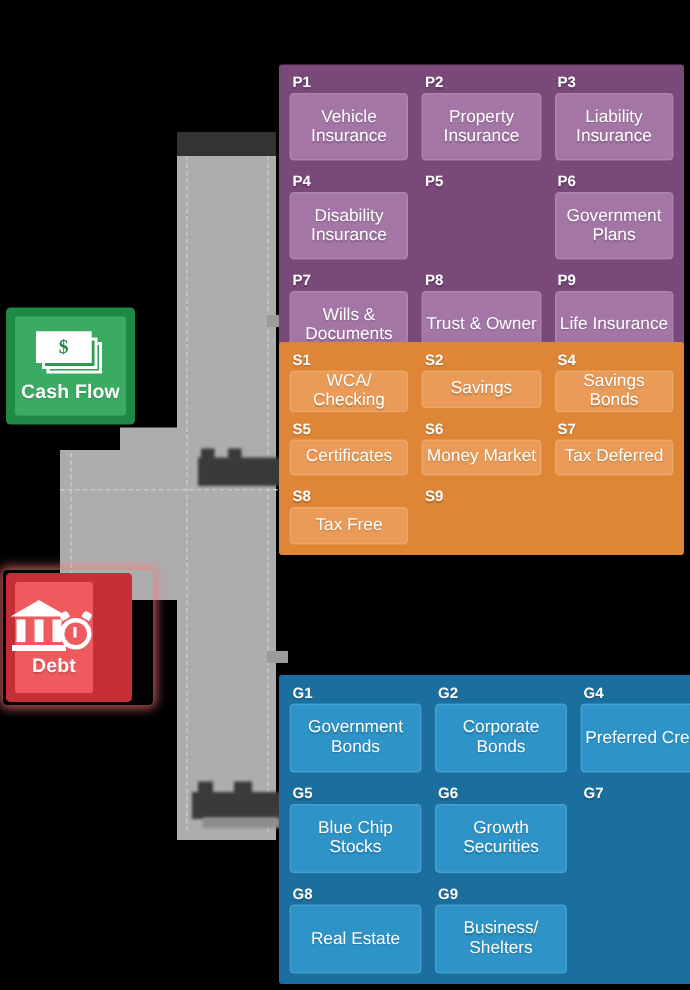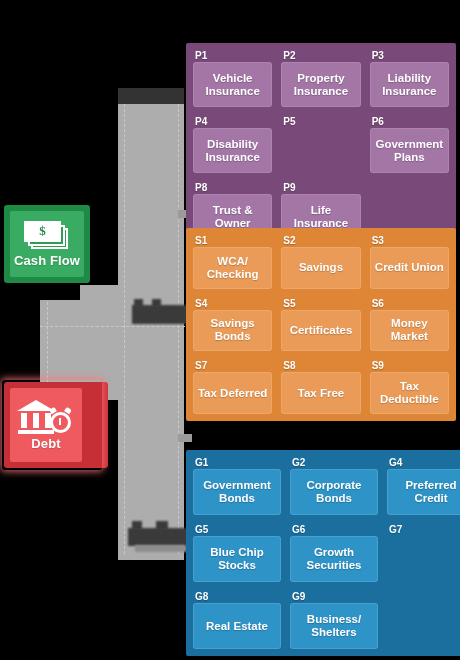--- a/index.html
+++ b/index.html
@@ -72,21 +72,21 @@
     text-shadow: 0 1px 1px rgba(0,0,0,.18);
   }
 
   #node-cash {
     left: 4px; top: 205px; width: 86px; height: 78px;
     background: #1f8a46;
   }
   #node-cash .frame { background: #3aab62; }
 
   #node-debt {
-    left: 4px; top: 382px; width: 104px; height: 86px;
+    left: 4px; top: 382px; width: 84px; height: 86px;
     background: #c62f35;
   }
   #node-debt .frame { left:6px; top:6px; right:26px; bottom:6px; background: #ef5a5f; }
   #node-debt .inner { transform: translateX(-10px); }
   #node-debt::after {
     content:""; position:absolute; left:-2px; top:-2px;
     width:100px; height:90px; border-radius:3px;
     box-shadow: 0 0 7px 2px rgba(255,120,120,.75);
     pointer-events:none;
   }
@@ -139,41 +139,41 @@
   .panel {
     position: absolute;
     display: grid;
     grid-template-columns: repeat(3, 1fr);
     grid-template-rows: repeat(3, 1fr);
     gap: 3px;
     padding: 4px;
     border-radius: 2px;
   }
   #panel-p { left: 186px; top: 4px;   width: 270px; height: 203px; background: #79497a; margin-top: 39px; }
-  #panel-s { left: 186px; top: 228px; width: 270px; height: 193px; background: #de8636; }
+  #panel-s { left: 186px; top: 228px; width: 270px; height: 142px; background: #de8636; }
   #panel-g { left: 186px; top: 450px; width: 296px; height: 206px; background: #1b6f9f; }
 
   .tile {
     position: relative;
     display: flex; flex-direction: column;
     border-radius: 3px;
     overflow: hidden;
     padding: 1px 0 0 0;
   }
   .tile .code {
     font-size: 10px; font-weight: 700; color: #fff;
     padding: 2px 0 1px 5px; line-height: 11px;
     text-shadow: 0 1px 1px rgba(0,0,0,.25);
   }
   .tile .body {
     flex: 1; margin: 0 3px 3px 3px;
     border-radius: 3px;
     display: flex; align-items: center; justify-content: center;
     text-align: center;
-    color: #fff; font-size: 11.5px; line-height: 13px; font-weight: 700;
+    color: #fff; font-size: 11.5px; line-height: 13px; font-weight: 400;
     text-shadow: 0 1px 1px rgba(0,0,0,.22);
     padding: 1px 2px;
   }
   #panel-p .tile .body { background: #a376a6; box-shadow: inset 0 0 0 1px rgba(255,255,255,.10); }
   #panel-s .tile .body { background: #ea9b57; box-shadow: inset 0 0 0 1px rgba(255,255,255,.12); }
   #panel-g .tile .body { background: #2e93c7; box-shadow: inset 0 0 0 1px rgba(255,255,255,.12); }
 
   
   .nub { position: absolute; background: #8e8e8e; }
   .nub-a { left: 178px; top: 210px; width: 14px; height: 8px; background: #9b9b9b; }
@@ -254,43 +254,43 @@
         <div class="body">Disability Insurance</div>
       </div>
     <div class="tile">
         <div class="code">P5</div>
       </div>
     <div class="tile">
         <div class="code">P6</div>
         <div class="body">Government Plans</div>
       </div>
     <div class="tile">
+        <div class="code">P7</div>
+        <div class="body">Wills &amp; Documents</div>
+      </div>
+    <div class="tile">
         <div class="code">P8</div>
         <div class="body">Trust &amp; Owner</div>
       </div>
     <div class="tile">
         <div class="code">P9</div>
         <div class="body">Life Insurance</div>
       </div>
   </div>
 
   <div class="panel" id="panel-s">
     <div class="tile">
         <div class="code">S1</div>
         <div class="body">WCA/ Checking</div>
       </div>
     <div class="tile">
         <div class="code">S2</div>
         <div class="body">Savings</div>
       </div>
     <div class="tile">
-        <div class="code">S3</div>
-        <div class="body">Credit Union</div>
-      </div>
-    <div class="tile">
         <div class="code">S4</div>
         <div class="body">Savings Bonds</div>
       </div>
     <div class="tile">
         <div class="code">S5</div>
         <div class="body">Certificates</div>
       </div>
     <div class="tile">
         <div class="code">S6</div>
         <div class="body">Money Market</div>
@@ -298,21 +298,20 @@
     <div class="tile">
         <div class="code">S7</div>
         <div class="body">Tax Deferred</div>
       </div>
     <div class="tile">
         <div class="code">S8</div>
         <div class="body">Tax Free</div>
       </div>
     <div class="tile">
         <div class="code">S9</div>
-        <div class="body">Tax Deductible</div>
       </div>
   </div>
 
   <div class="panel" id="panel-g">
     <div class="tile">
         <div class="code">G1</div>
         <div class="body">Government Bonds</div>
       </div>
     <div class="tile">
         <div class="code">G2</div>

